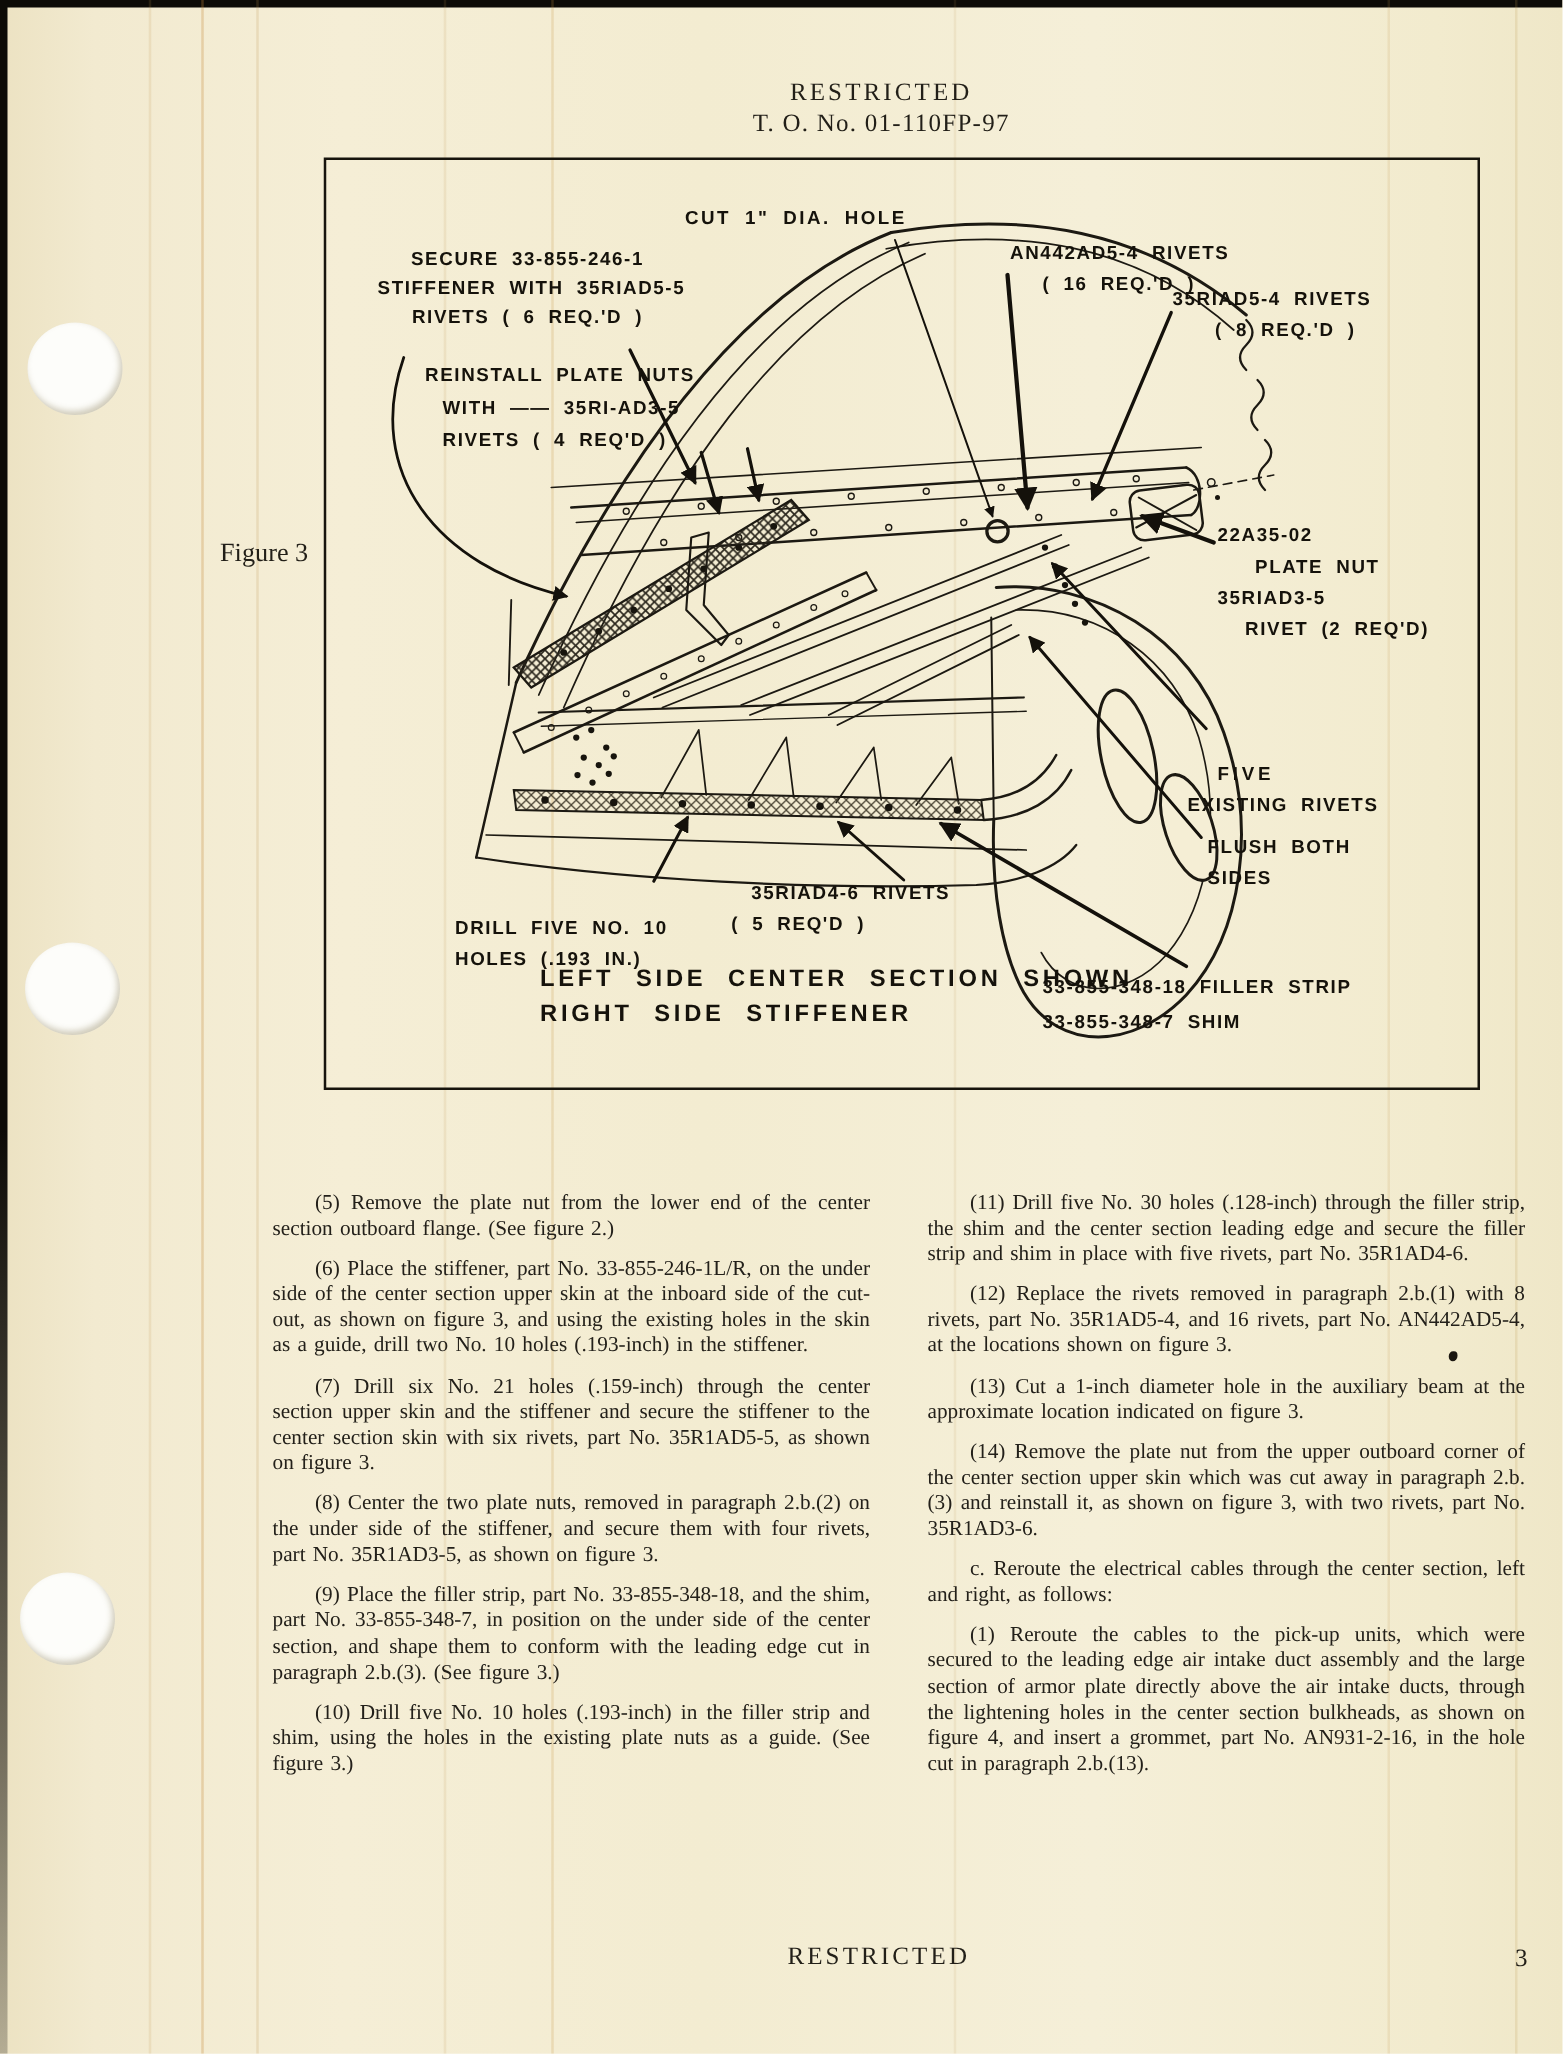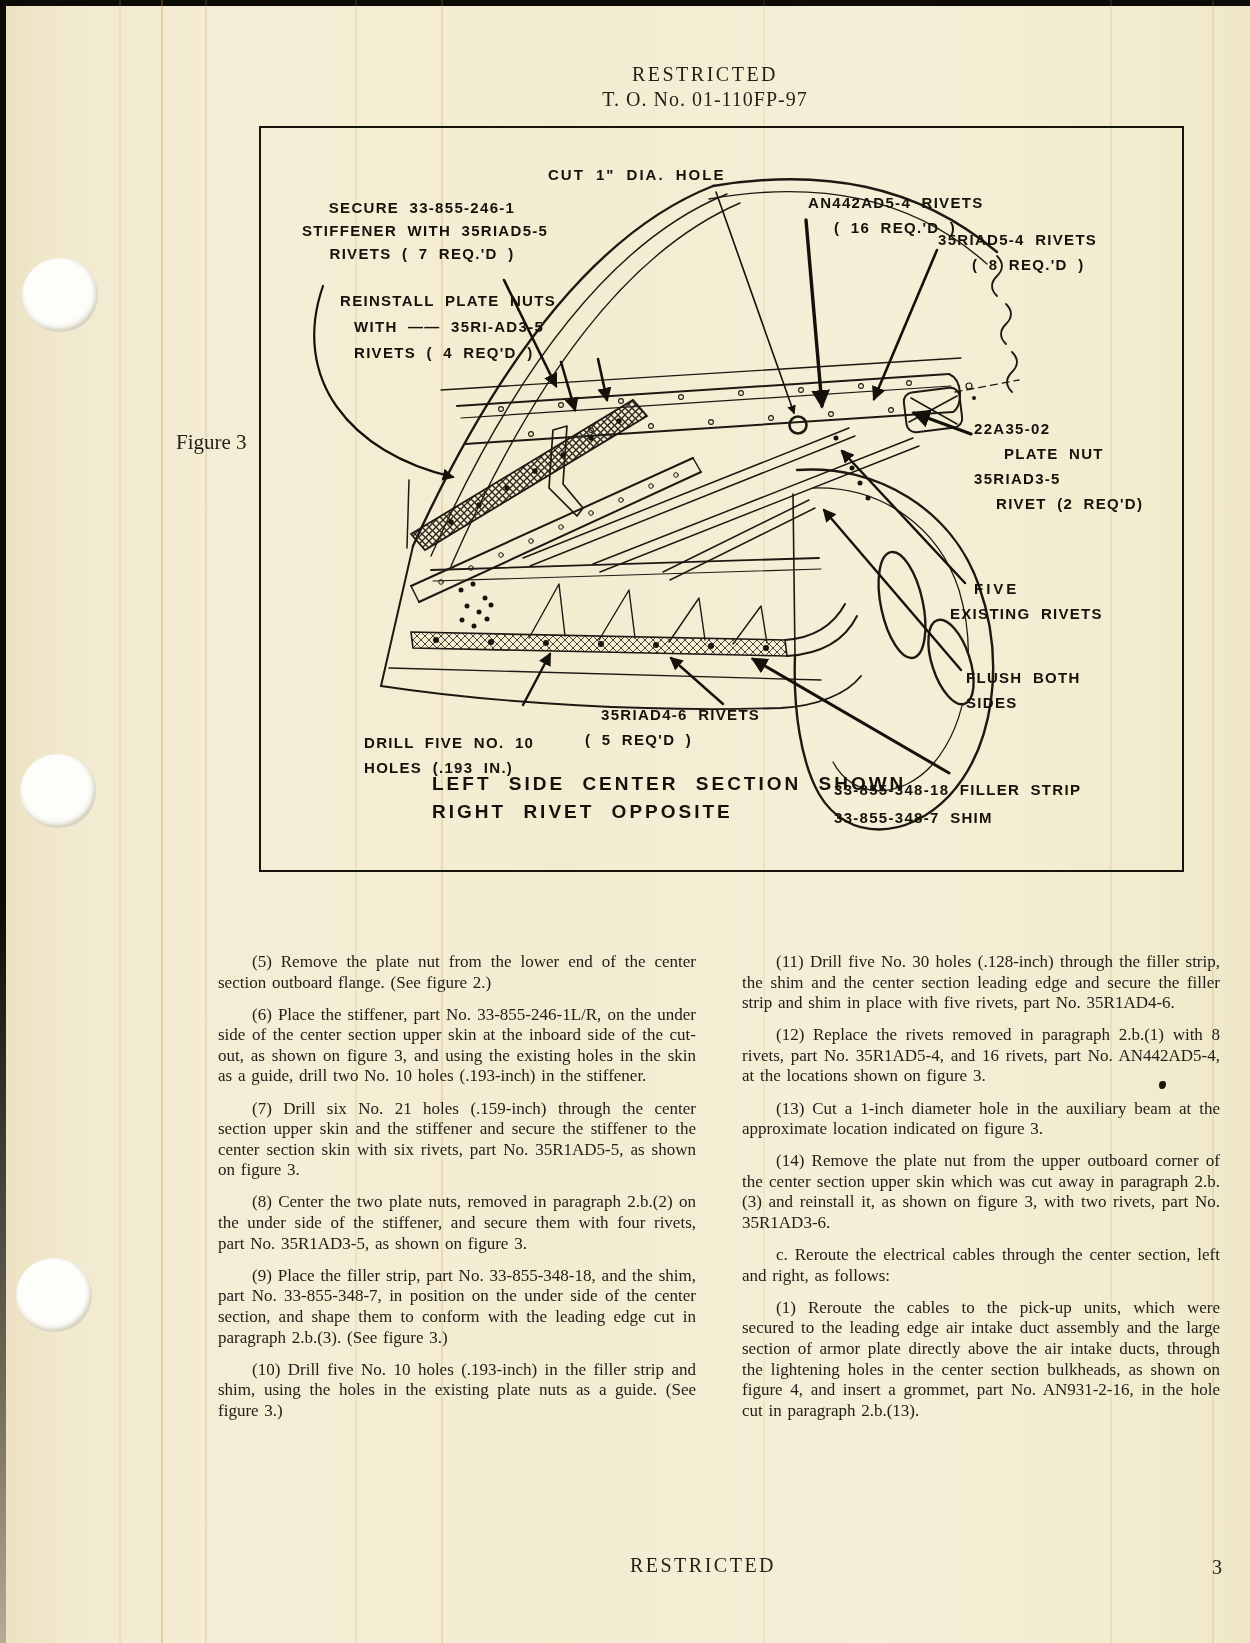--- a/index.html
+++ b/index.html
@@ -235,21 +235,21 @@
       </g>
     </svg>
 
     <div class="flabel" id="lbl-cut" style="left:287px;top:34px;">
       <div class="ln">CUT  1" DIA. HOLE</div>
     </div>
 
     <div class="flabel" id="lbl-secure" style="left:41px;top:68px;">
       <div class="ln">SECURE 33-855-246-1</div>
       <div class="ln">STIFFENER WITH 35RIAD5-5</div>
-      <div class="ln">RIVETS ( 7 REQ.'D )</div>
+      <div class="ln">RIVETS ( 6 REQ.'D )</div>
     </div>
 
     <div class="flabel" id="lbl-reinstall" style="left:79px;top:160px;">
       <div class="ln">REINSTALL   PLATE NUTS</div>
       <div class="ln" style="padding-left:14px;">WITH ——    35RI-AD3-5</div>
       <div class="ln" style="padding-left:14px;">RIVETS ( 4 REQ'D )</div>
     </div>
 
     <div class="flabel" style="left:547px;top:62px;">
       <div class="ln">AN442AD5-4  RIVETS</div>
@@ -262,42 +262,42 @@
     </div>
 
     <div class="flabel" style="left:713px;top:288px;">
       <div class="ln">22A35-02</div>
       <div class="ln" style="padding-left:30px;">PLATE  NUT</div>
       <div class="ln">35RIAD3-5</div>
       <div class="ln" style="padding-left:22px;">RIVET (2 REQ'D)</div>
     </div>
 
     <div class="flabel" style="left:689px;top:448px;">
-      <div class="ln" style="padding-left:24px;letter-spacing:3px;">FIVE</div>
+      <div class="ln" style="padding-left:24px;letter-spacing:3px;margin-top:31px;">FIVE</div>
       <div class="ln">EXISTING RIVETS</div>
     </div>
 
     <div class="flabel" style="left:705px;top:537px;">
       <div class="ln">FLUSH  BOTH</div>
       <div class="ln">SIDES</div>
     </div>
 
     <div class="flabel" style="left:103px;top:574px;margin-top:28px;">
       <div class="ln">DRILL FIVE NO. 10</div>
       <div class="ln">HOLES (.193 IN.)</div>
     </div>
 
     <div class="flabel" style="left:324px;top:574px;">
       <div class="ln" style="padding-left:16px;">35RIAD4-6  RIVETS</div>
       <div class="ln">( 5 REQ'D )</div>
     </div>
 
     <div class="flabel" id="lbl-side" style="left:171px;top:642px;">
       <div class="ln">LEFT  SIDE  CENTER  SECTION SHOWN</div>
-      <div class="ln">RIGHT  RIVET  OPPOSITE</div>
+      <div class="ln">RIGHT  SIDE  STIFFENER</div>
     </div>
 
     <div class="flabel" id="lbl-filler" style="left:573px;top:648px;">
       <div class="ln">33-855-348-18  FILLER STRIP</div>
       <div class="ln">33-855-348-7   SHIM</div>
     </div>
 
   </div>
 
   <div class="col" id="col-left">

